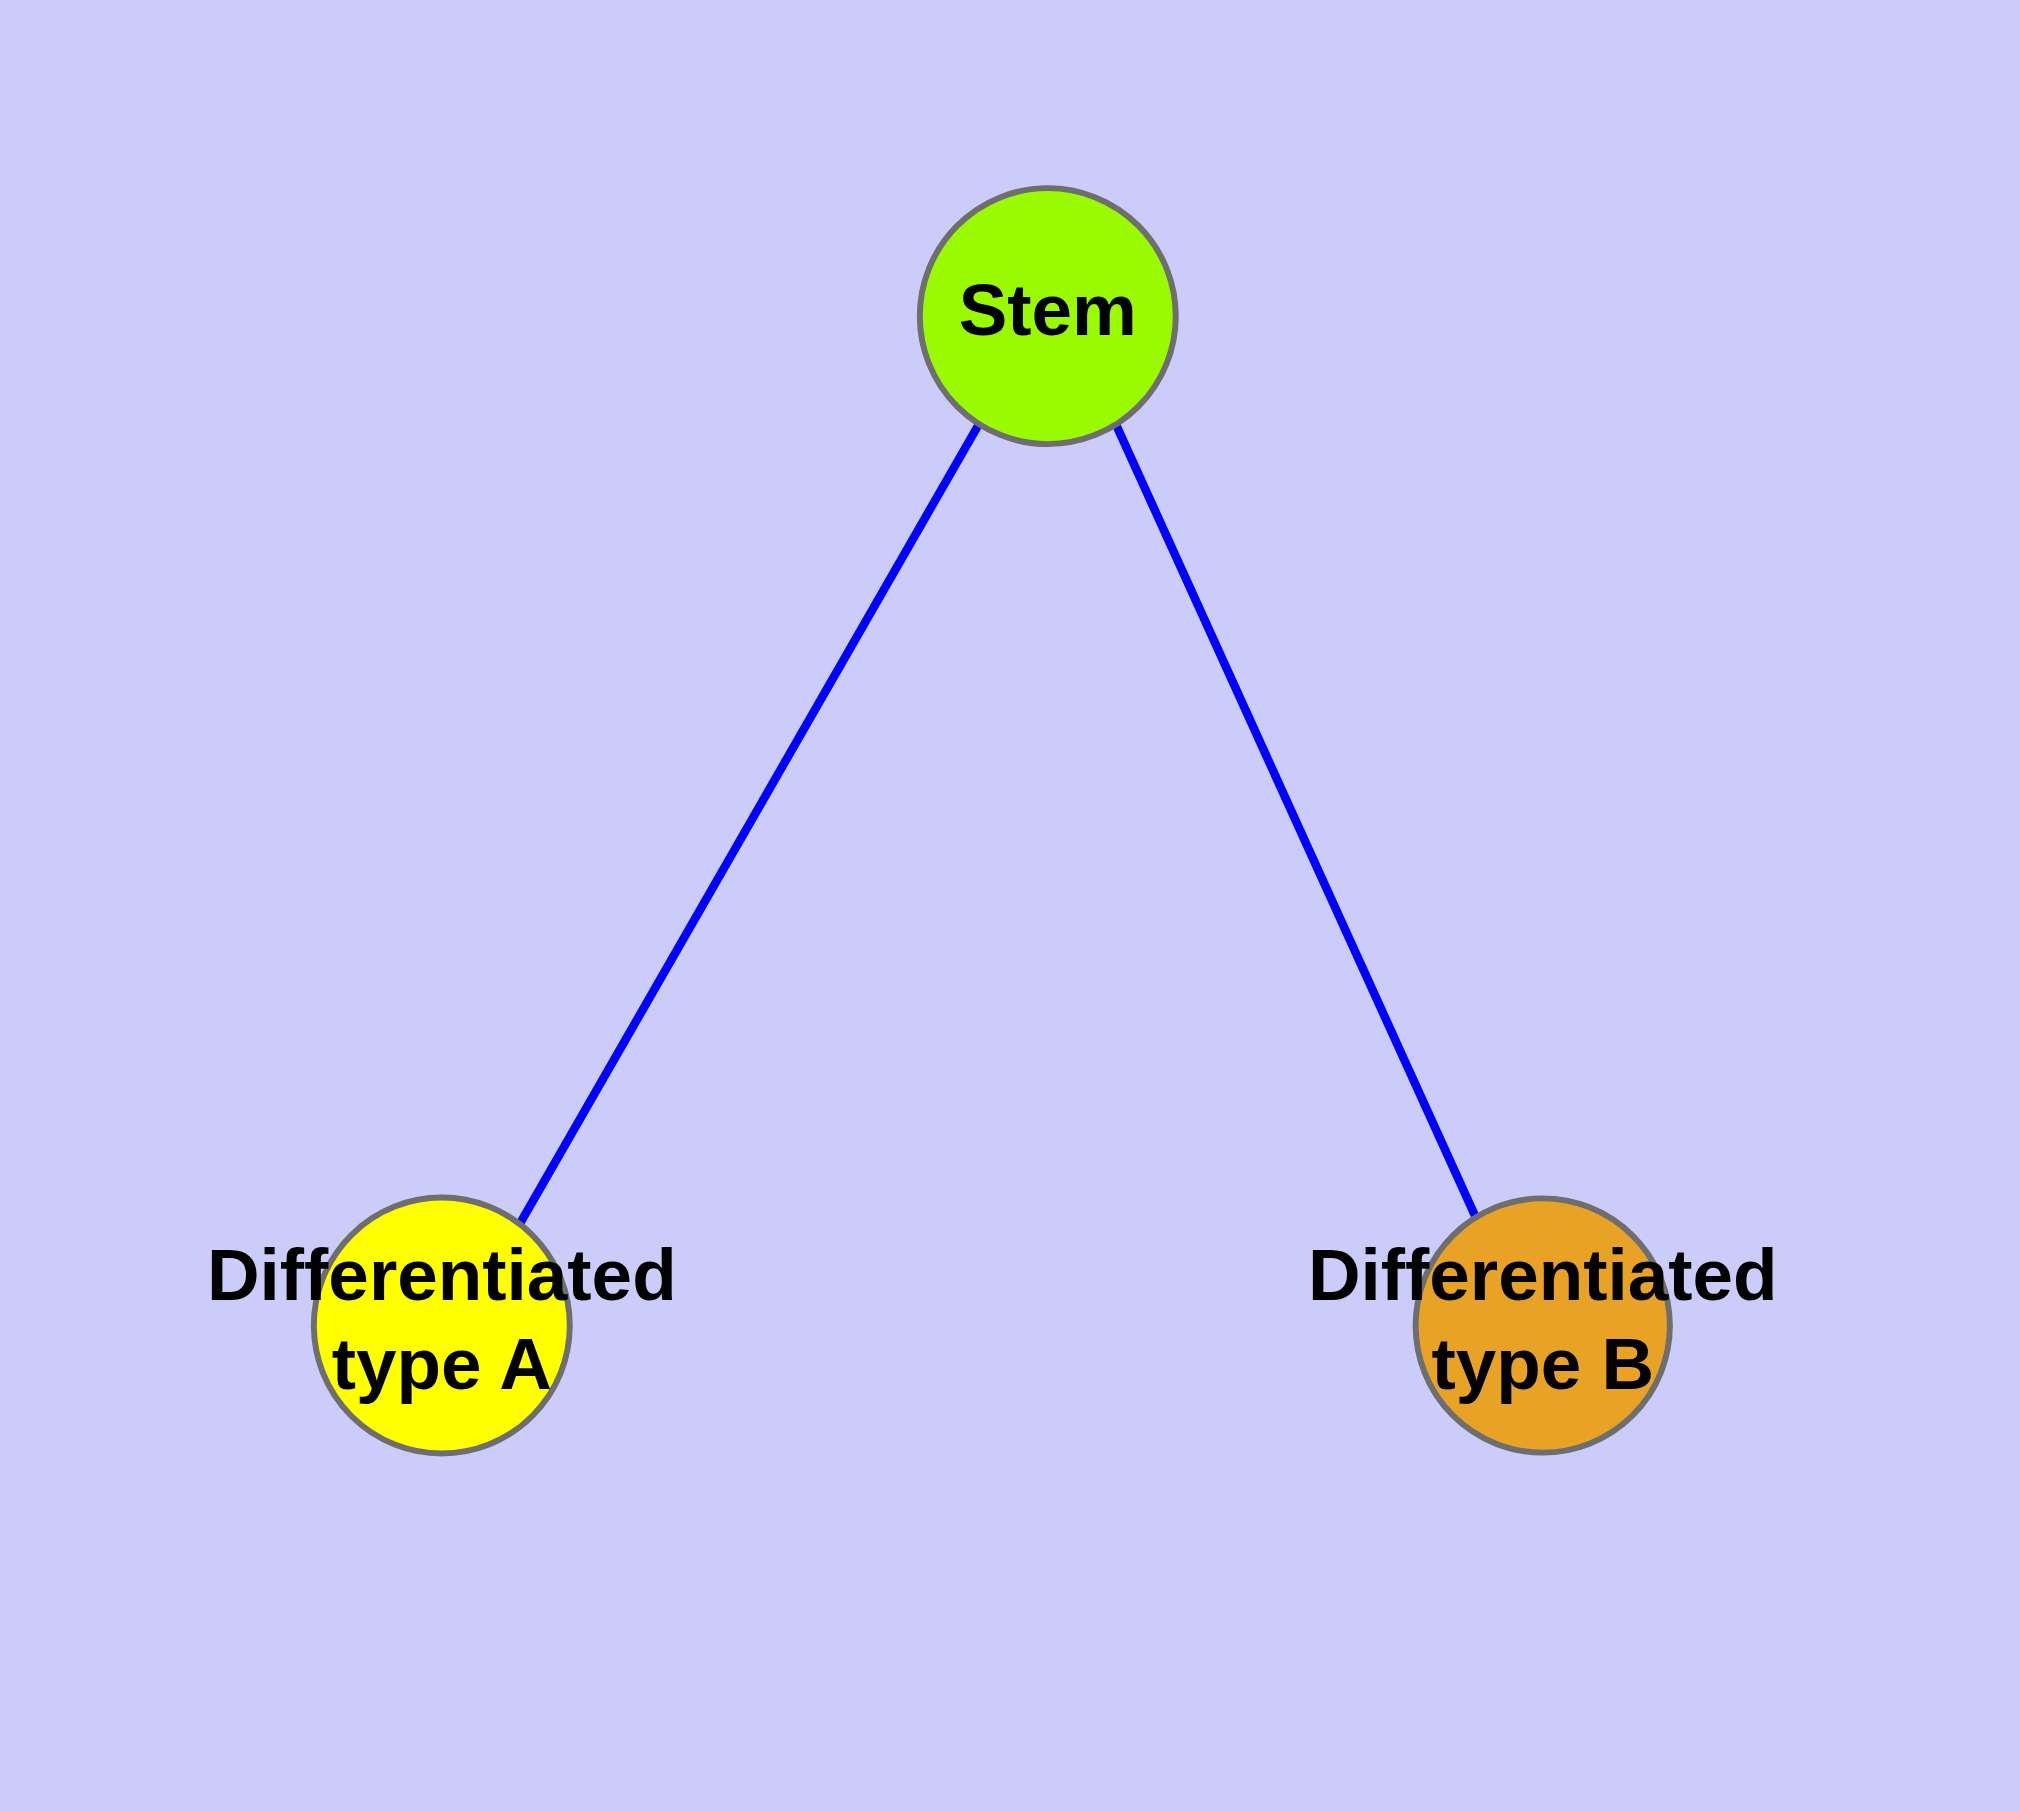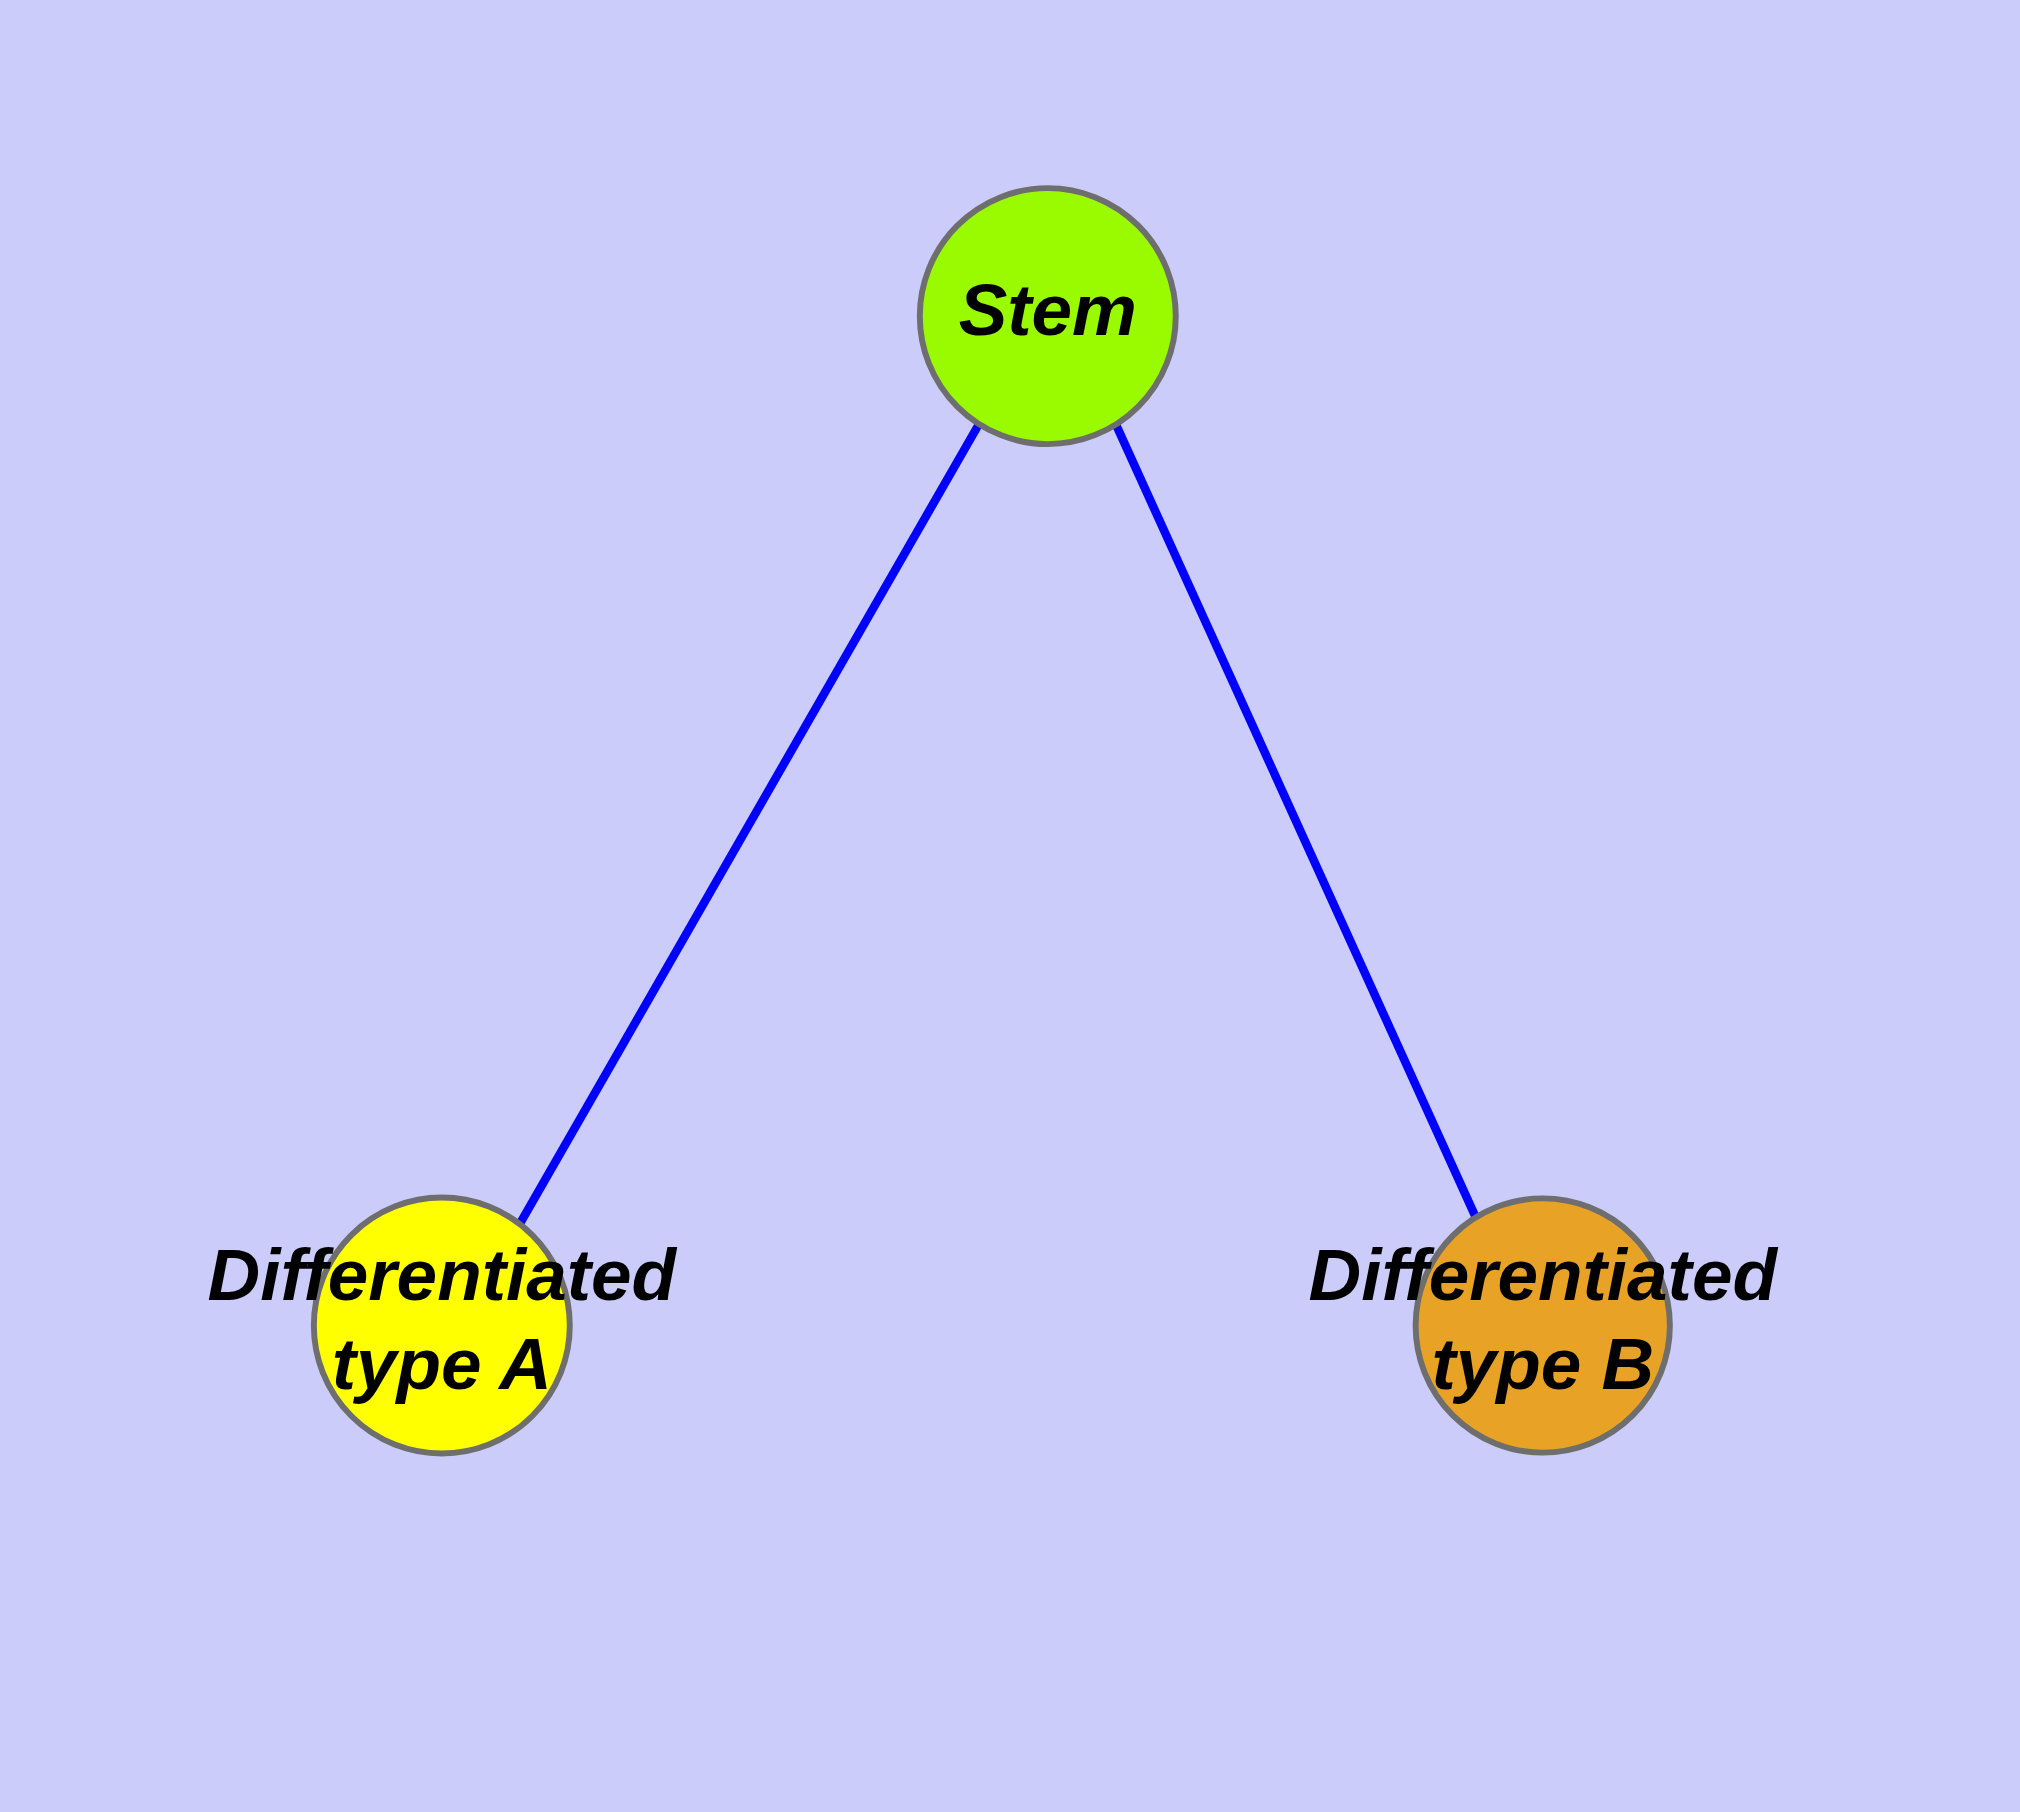--- a/index.html
+++ b/index.html
@@ -6,21 +6,20 @@
     margin: 0;
     padding: 0;
     background: #ffffff;
   }
   #canvas {
     position: relative;
     width: 2021px;
     height: 1812px;
     overflow: hidden;
     font-family: "Liberation Sans", sans-serif;
-    font-style: italic;
   }
   #graph-svg {
     position: absolute;
     top: 0;
     left: 0;
     width: 2021px;
     height: 1812px;
     display: block;
   }
   .node-label {

